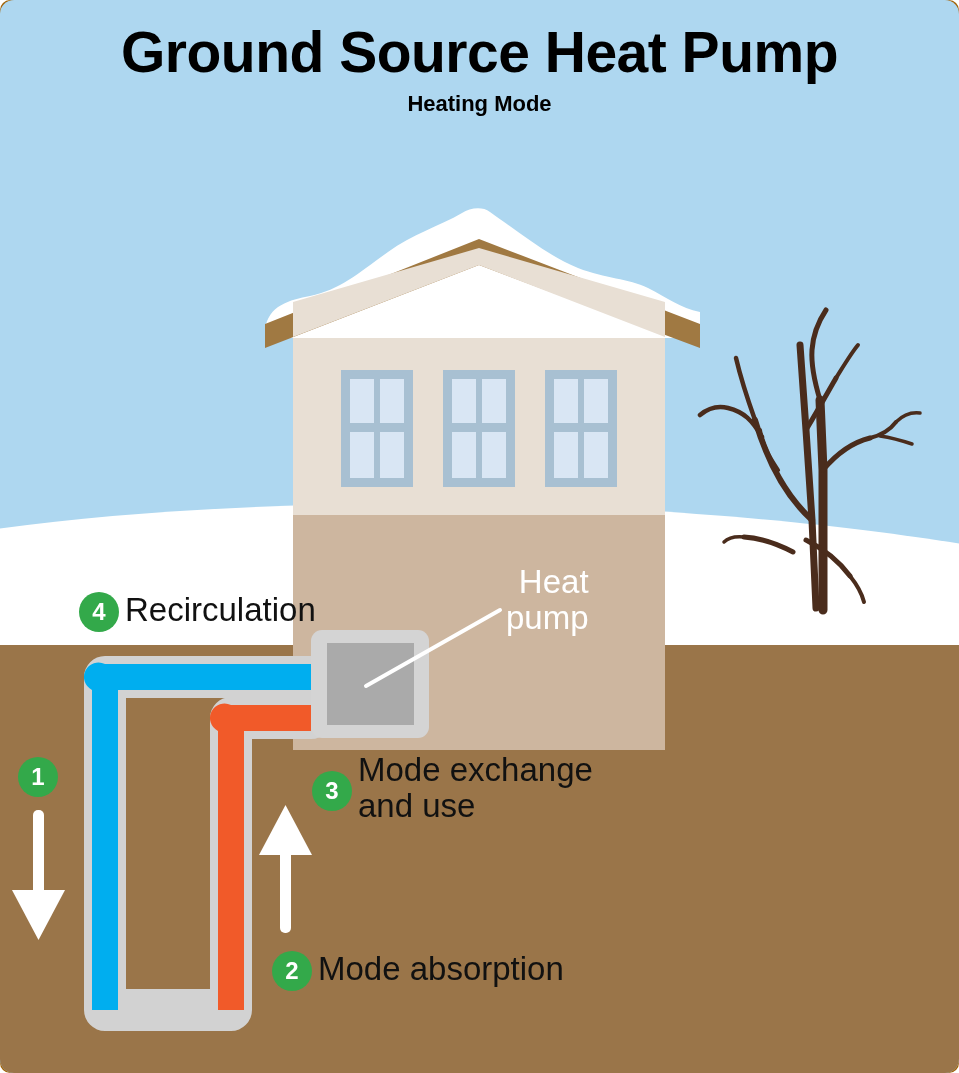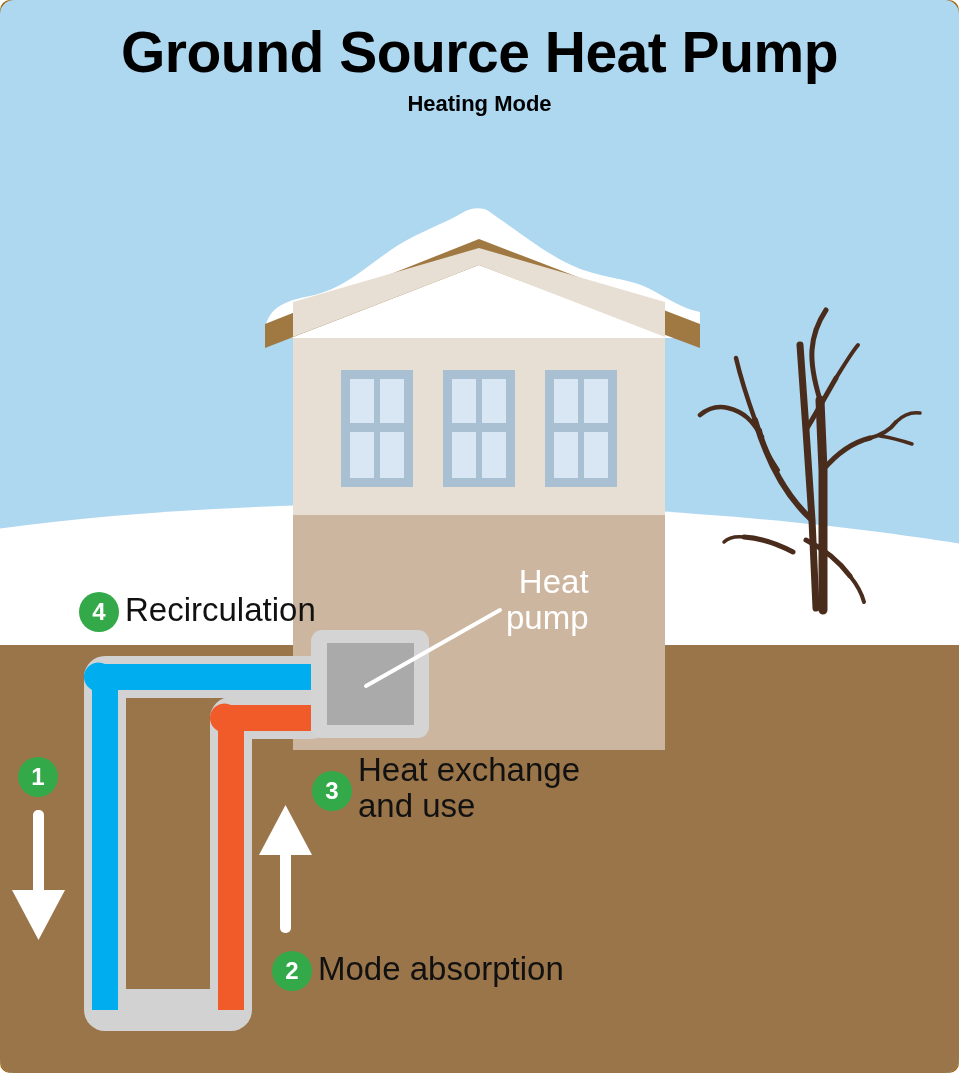--- a/index.html
+++ b/index.html
@@ -193,21 +193,21 @@
 
   <div class="txt" id="title">Ground Source Heat Pump</div>
   <div class="txt" id="subtitle">Heating Mode</div>
 
   <div class="badge" id="lbl-recirc-badge">4</div>
   <div class="txt label" id="lbl-recirc-text">Recirculation</div>
 
   <div class="badge" id="lbl-circ-badge">1</div>
 
   <div class="badge" id="lbl-heatex-badge">3</div>
-  <div class="txt label" id="lbl-heatex-text">Heat exchange
+  <div class="txt label" id="lbl-heatex-text">Mode exchange
 and use</div>
 
   <div class="badge" id="lbl-absorb-badge">2</div>
   <div class="txt label" id="lbl-absorb-text">Mode absorption</div>
 
   <div class="txt label white" id="lbl-heatpump-text">Heat
 pump</div>
 
 </div>
 

